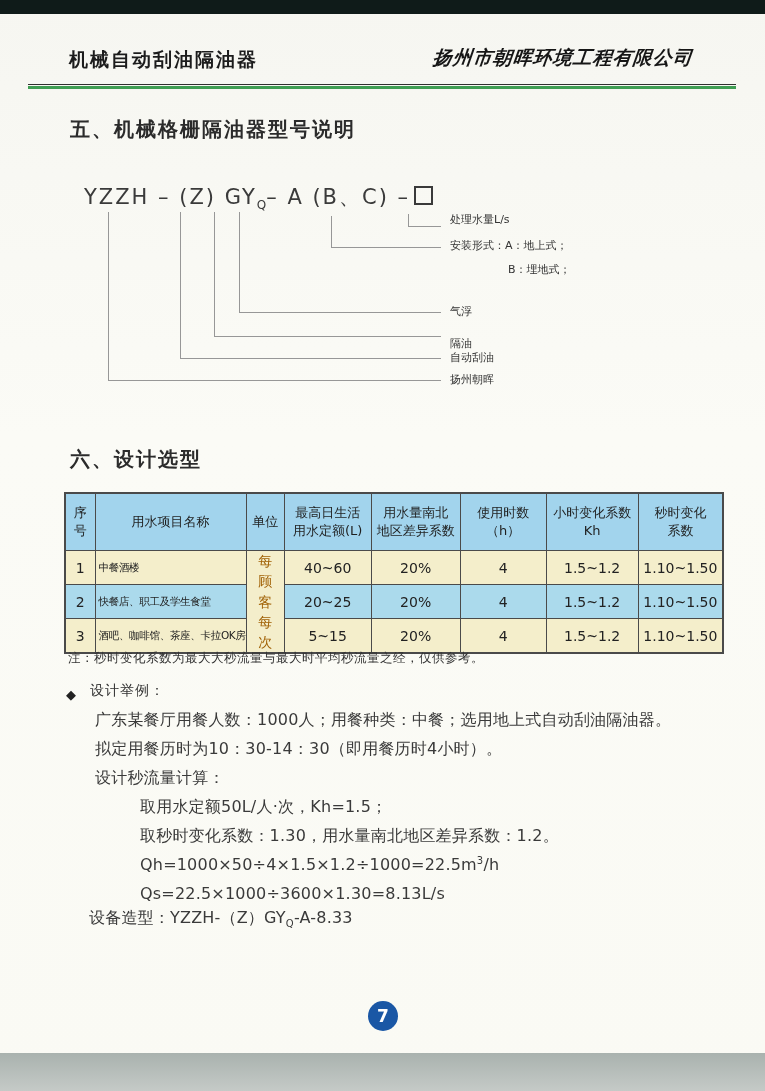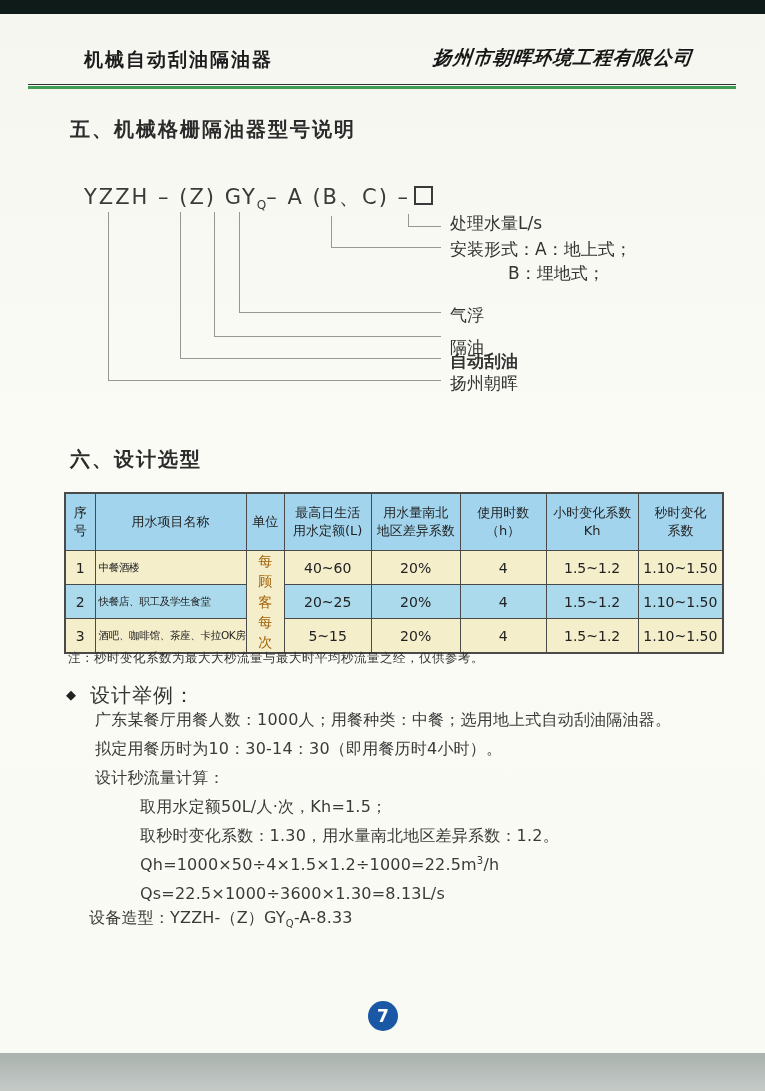--- a/index.html
+++ b/index.html
@@ -5,55 +5,55 @@
   html,body{margin:0;padding:0;background:#888;}
   .page{
     position:relative;width:765px;height:1091px;margin:0 auto;
     background:linear-gradient(#f6f6f1, #fbfbf6 40%, #fafaf4);
     font-family:"DejaVu Sans","Liberation Sans",sans-serif;
     color:#2e2e2e;overflow:hidden;
   }
   .topbar{position:absolute;left:0;top:0;width:765px;height:14px;background:#0f1b19;}
   .bottomband{position:absolute;left:0;top:1053px;width:765px;height:38px;
     background:linear-gradient(#a9b2ae,#c5cac7);}
-  .hdr-left{position:absolute;left:84px;top:47px;font-size:19px;font-weight:bold;
+  .hdr-left{position:absolute;left:69px;top:47px;font-size:19px;font-weight:bold;
     letter-spacing:2px;color:#1c1c1c;}
   .hdr-right{position:absolute;right:72px;top:45px;font-size:19px;font-weight:bold;
     font-style:italic;font-family:"DejaVu Serif","Liberation Serif",serif;
     letter-spacing:1px;color:#161616;transform:skewX(-6deg);}
   .rule-dark{position:absolute;left:28px;top:84px;width:708px;height:1px;background:#2f2f2f;}
   .rule-green{position:absolute;left:28px;top:86px;width:708px;height:3px;background:#3f9e53;}
   .sec-title{position:absolute;font-size:20px;font-weight:600;color:#2b2b2b;letter-spacing:2px;}
   #sec5-title{left:70px;top:116px;}
   #sec6-title{left:70px;top:446px;}
   .model-code{position:absolute;left:84px;top:183px;font-size:21px;color:#3a3a3a;
     letter-spacing:2px;white-space:nowrap;}
   .model-code sub{font-size:12px;letter-spacing:0;}
   .model-box{display:inline-block;width:15px;height:15px;border:2px solid #3a3a3a;
     vertical-align:-1px;margin-left:4px;}
   .conn{position:absolute;border-left:1px solid #979797;border-bottom:1px solid #979797;}
-  .callout{position:absolute;font-size:17px;color:#333;white-space:nowrap;}
+  .callout{position:absolute;font-size:11px;color:#333;white-space:nowrap;}
   
   .sel-table{position:absolute;left:64px;top:492px;border-collapse:collapse;
     border:2px solid #4a4a4a;table-layout:fixed;}
   .sel-table th,.sel-table td{border:1px solid #4a4a4a;padding:0;overflow:hidden;}
   .sel-table th{background:#a2d4ed;font-weight:normal;font-size:13px;color:#1f1f1f;
     white-space:pre-line;line-height:1.35;height:56px;}
   .sel-table td{height:30px;text-align:center;font-size:14px;color:#222;}
   .td-name{text-align:left !important;font-size:10.5px !important;letter-spacing:-0.3px;
     padding-left:3px !important;white-space:nowrap;}
   .cream{background:#f4eecb;}
   .blue{background:#abdaec;}
   .unit-cell{background:#f4eecb;vertical-align:middle;}
   .unit-cell span{display:block;width:15px;margin:0 auto;word-break:break-all;
     font-size:14px;line-height:1.45;color:#a16207;}
   .note{position:absolute;left:68px;top:650px;font-size:12.5px;color:#333;letter-spacing:0.5px;}
   
   .ex-bullet{position:absolute;left:66px;top:687px;font-size:13px;color:#222;}
-  .ex-title{position:absolute;left:90px;top:682px;font-size:20px;color:#333;letter-spacing:1px;}
+  .ex-title{position:absolute;left:90px;top:682px;font-size:14px;color:#333;letter-spacing:1px;}
   .ex-line{position:absolute;font-size:16px;color:#3a3a3a;white-space:nowrap;letter-spacing:0.2px;}
   .ex-line sup{font-size:10px;}
   .ex-line sub{font-size:10px;}
   .page-circle{position:absolute;left:368px;top:1001px;width:30px;height:30px;border-radius:50%;
     background:#1a57a5;color:#fff;font-size:17px;font-weight:bold;
     display:flex;align-items:center;justify-content:center;}
 </style>
 </head>
 <body>
 
@@ -74,21 +74,21 @@
   <div class="conn" style="left:239px;top:212px;width:201px;height:100px;"></div>
   <div class="conn" style="left:214px;top:212px;width:226px;height:124px;"></div>
   <div class="conn" style="left:180px;top:212px;width:260px;height:146px;"></div>
   <div class="conn" style="left:108px;top:212px;width:332px;height:168px;"></div>
 
   <div class="callout" style="left:450px;top:212px;">处理水量L/s</div>
   <div class="callout" style="left:450px;top:238px;">安装形式：A：地上式；</div>
   <div class="callout" style="left:508px;top:262px;">B：埋地式；</div>
   <div class="callout" style="left:450px;top:304px;">气浮</div>
   <div class="callout" style="left:450px;top:336px;">隔油</div>
-  <div class="callout" style="left:450px;top:350px;font-weight:bold;">自动刮油</div>
+  <div class="callout" style="left:450px;top:350px;">自动刮油</div>
   <div class="callout" style="left:450px;top:372px;">扬州朝晖</div>
 
   <div class="sec-title" id="sec6-title">六、设计选型</div>
 
   <table class="sel-table">
     <colgroup>
       <col style="width:30px">
         <col style="width:138px">
         <col style="width:38px">
         <col style="width:87px">

